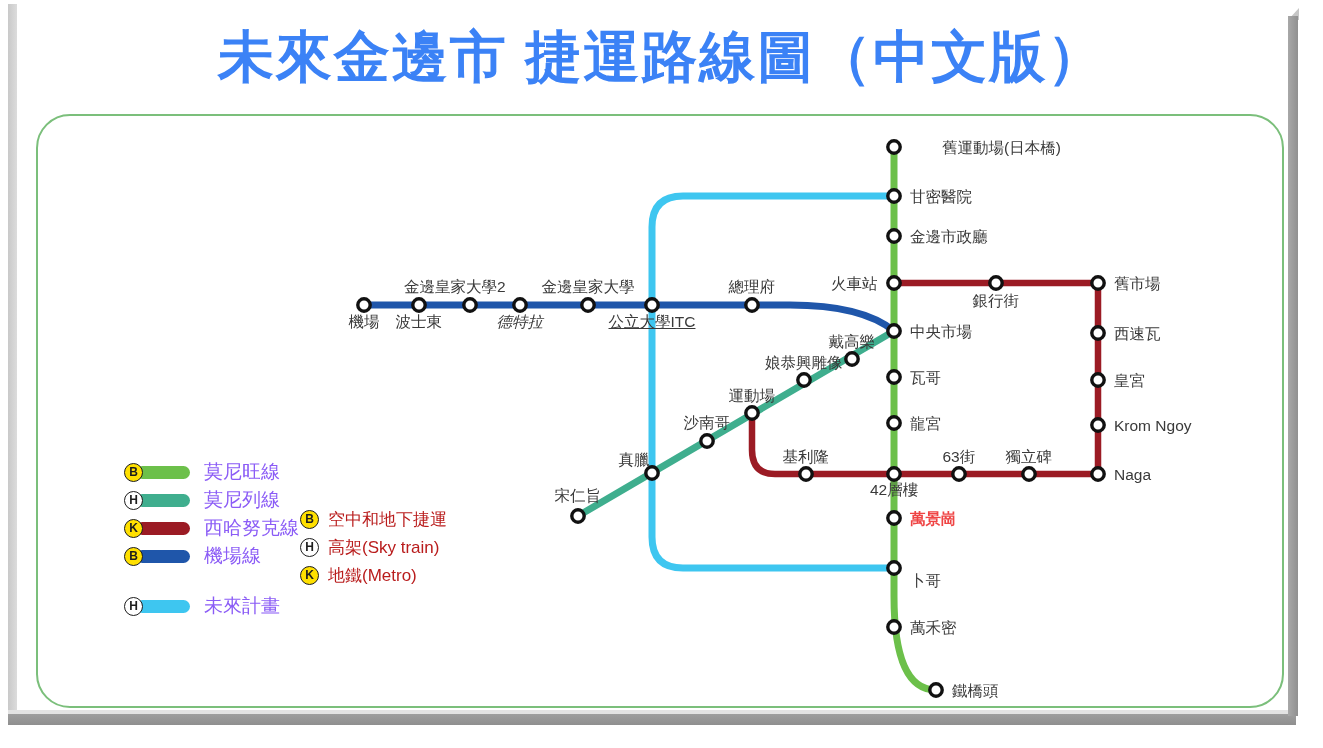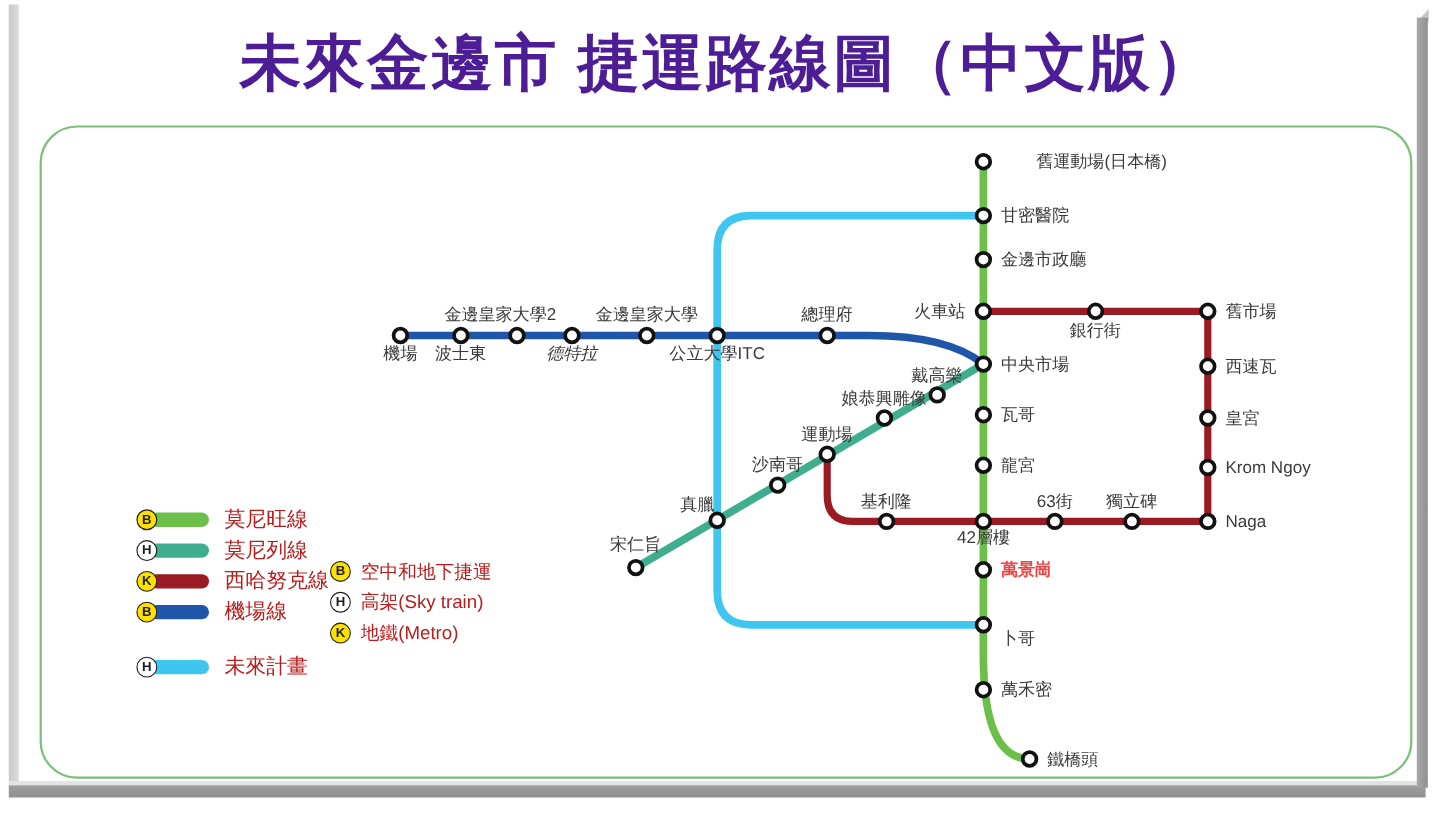--- a/index.html
+++ b/index.html
@@ -44,21 +44,21 @@
     clip-path: polygon(0 100%, 100% 0, 100% 100%);
   }
 
   #page-title {
     position: absolute;
     left: 0; top: 20px;
     width: 1323px;
     text-align: center;
     font-size: 56px;
     font-weight: bold;
-    color: #4c1d95;
+    color: #3b82f6;
     letter-spacing: 2px;
     white-space: nowrap;
   }
 
   #map-card {
     position: absolute;
     left: 36px; top: 114px;
     width: 1248px; height: 594px;
     border: 2.2px solid #7bbf7b;
     border-radius: 34px;
@@ -108,21 +108,21 @@
   .leg-bar {
     width: 54px; height: 13px;
     border-radius: 7px;
     margin-left: -7px;
     z-index: 1;
     flex: 0 0 auto;
   }
   .leg-text {
     margin-left: 14px;
     font-size: 19px;
-    color: #b91c1c;
+    color: #8b5cf6;
     white-space: nowrap;
   }
   .leg-gap { height: 22px; }
 
   #legend2 { position: absolute; left: 300px; top: 505px; }
   .leg2-row {
     display: flex; align-items: center;
     height: 28px;
   }
   .leg2-text {
@@ -220,21 +220,21 @@
       <div class="stn-label" style="left: 765px; top: 355px;">娘恭興雕像</div>
       <div class="stn-label" style="left: 728.5px; top: 388px;">運動場</div>
       <div class="stn-label" style="left: 683.5px; top: 415px;">沙南哥</div>
       <div class="stn-label" style="left: 618.5px; top: 452px;">真臘</div>
       <div class="stn-label" style="left: 554.5px; top: 488px;">宋仁旨</div>
       <div class="stn-label" style="left: 348.5px; top: 314px;">機場</div>
       <div class="stn-label" style="left: 395.5px; top: 314px;">波士東</div>
       <div class="stn-label" style="left: 496.5px; top: 314px; font-style: italic;">德特拉</div>
       <div class="stn-label" style="left: 404px; top: 279px;">金邊皇家大學2</div>
       <div class="stn-label" style="left: 541.5px; top: 279px;">金邊皇家大學</div>
-      <div class="stn-label" style="left: 608.5px; top: 314px;">公立大學ITC</div>
+      <div class="stn-label" style="left: 608.5px; top: 314px; text-decoration: underline;">公立大學ITC</div>
       <div class="stn-label" style="left: 728.5px; top: 279px;">總理府</div>
     </div>
 
   <div id="legend">
       <div class="leg-row">
         <div class="leg-badge yellow">B</div>
         <div class="leg-bar" style="background: rgb(108, 192, 74);"></div>
         <div class="leg-text">莫尼旺線</div>
       </div>
       <div class="leg-row">

